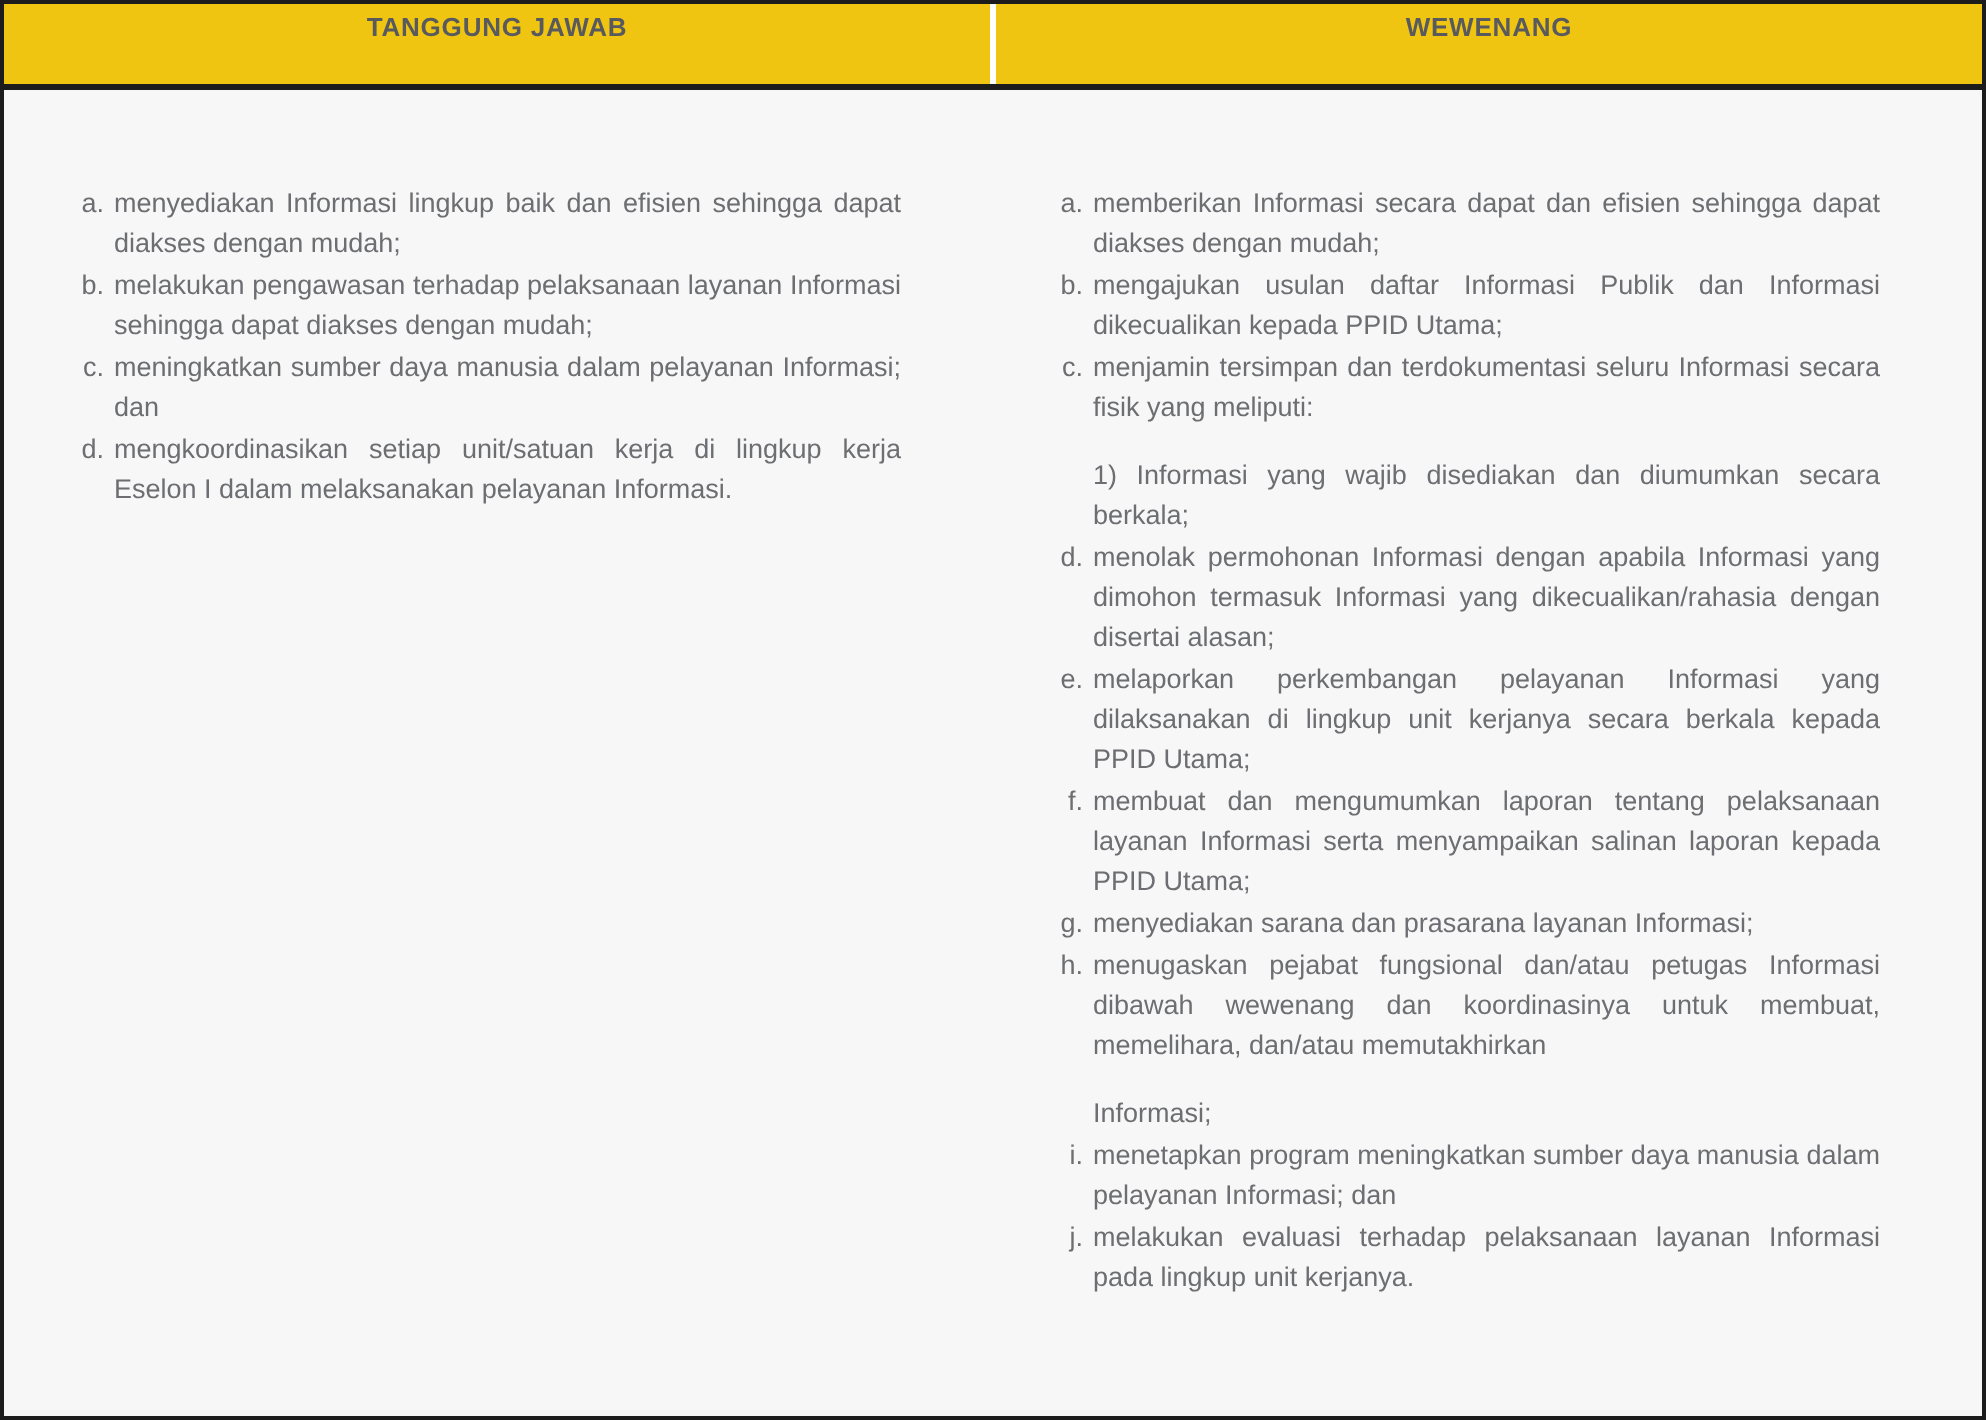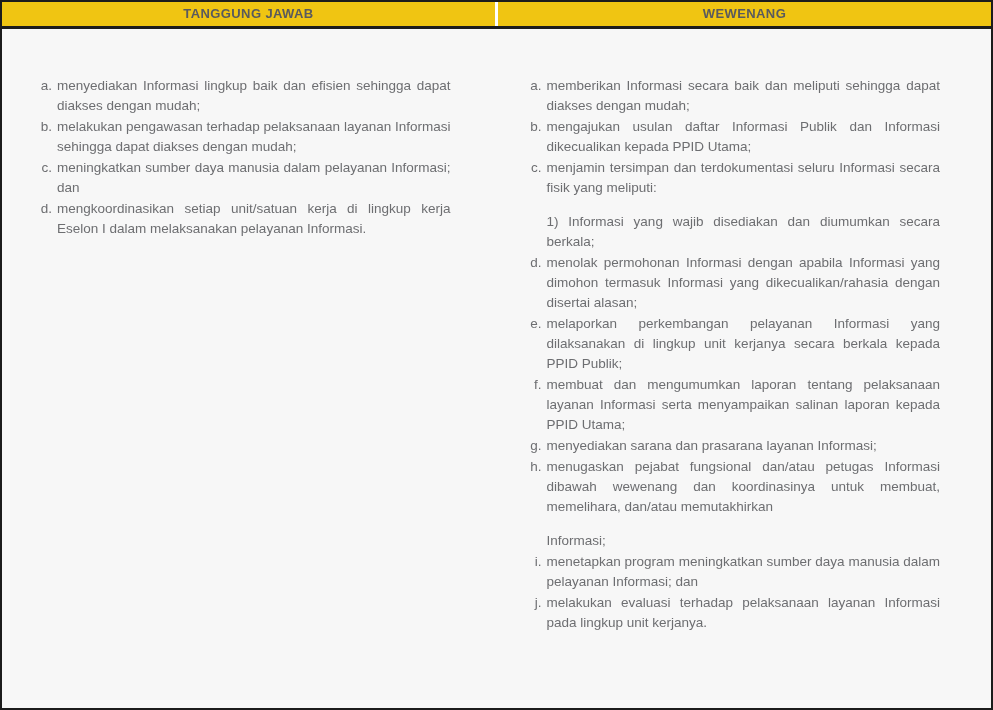--- a/index.html
+++ b/index.html
@@ -31,21 +31,21 @@
     border-bottom:3px solid var(--border);
   }
   .header-cell{
     flex:1 1 0;
     background:var(--header-bg);
     color:var(--header-text);
     font-weight:700;
     font-size:13px;
     letter-spacing:0.4px;
     text-align:center;
-    padding:4px 0 5px 0;
+    padding:4px 0 21px 0;
   }
   .body-row{
     display:flex;
     height:683px;
   }
   .body-cell{
     flex:1 1 0;
     overflow:hidden;
   }
   .body-cell.left{ padding:47px 46px 20px 33px; }
@@ -109,21 +109,21 @@
               <p>mengkoordinasikan setiap unit/satuan kerja di lingkup kerja Eselon I dalam melaksanakan pelayanan Informasi.</p>
             </div>
           </li>
         </ol>
     </div>
     <div class="body-cell right">
       <ol class="item-list">
           <li>
             <span class="marker">a.</span>
             <div class="content">
-              <p>memberikan Informasi secara baik dan meliputi sehingga dapat diakses dengan mudah;</p>
+              <p>memberikan Informasi secara dapat dan efisien sehingga dapat diakses dengan mudah;</p>
             </div>
           </li>
           <li>
             <span class="marker">b.</span>
             <div class="content">
               <p>mengajukan usulan daftar Informasi Publik dan Informasi dikecualikan kepada PPID Utama;</p>
             </div>
           </li>
           <li>
             <span class="marker">c.</span>
@@ -134,21 +134,21 @@
           </li>
           <li>
             <span class="marker">d.</span>
             <div class="content">
               <p>menolak permohonan Informasi dengan apabila Informasi yang dimohon termasuk Informasi yang dikecualikan/rahasia dengan disertai alasan;</p>
             </div>
           </li>
           <li>
             <span class="marker">e.</span>
             <div class="content">
-              <p>melaporkan perkembangan pelayanan Informasi yang dilaksanakan di lingkup unit kerjanya secara berkala kepada PPID Publik;</p>
+              <p>melaporkan perkembangan pelayanan Informasi yang dilaksanakan di lingkup unit kerjanya secara berkala kepada PPID Utama;</p>
             </div>
           </li>
           <li>
             <span class="marker">f.</span>
             <div class="content">
               <p>membuat dan mengumumkan laporan tentang pelaksanaan layanan Informasi serta menyampaikan salinan laporan kepada PPID Utama;</p>
             </div>
           </li>
           <li>
             <span class="marker">g.</span>

